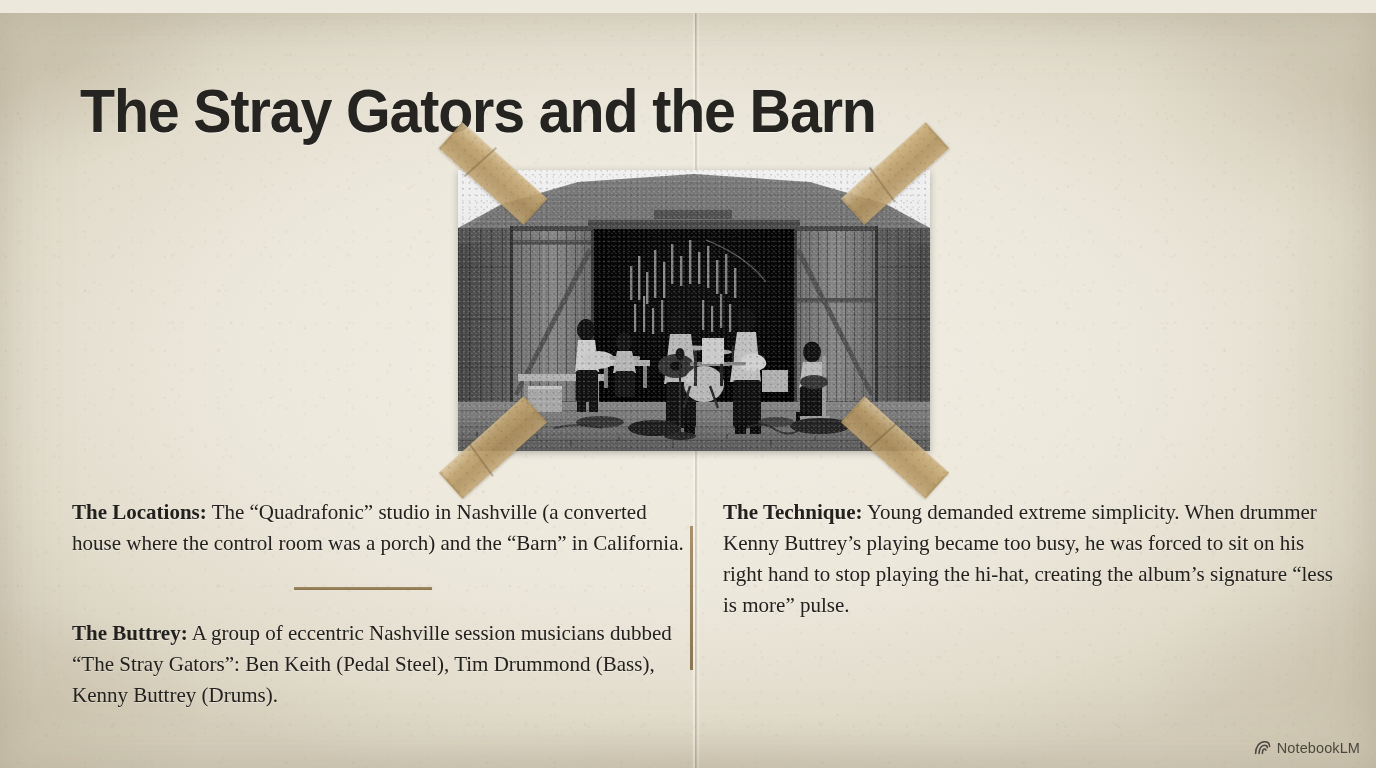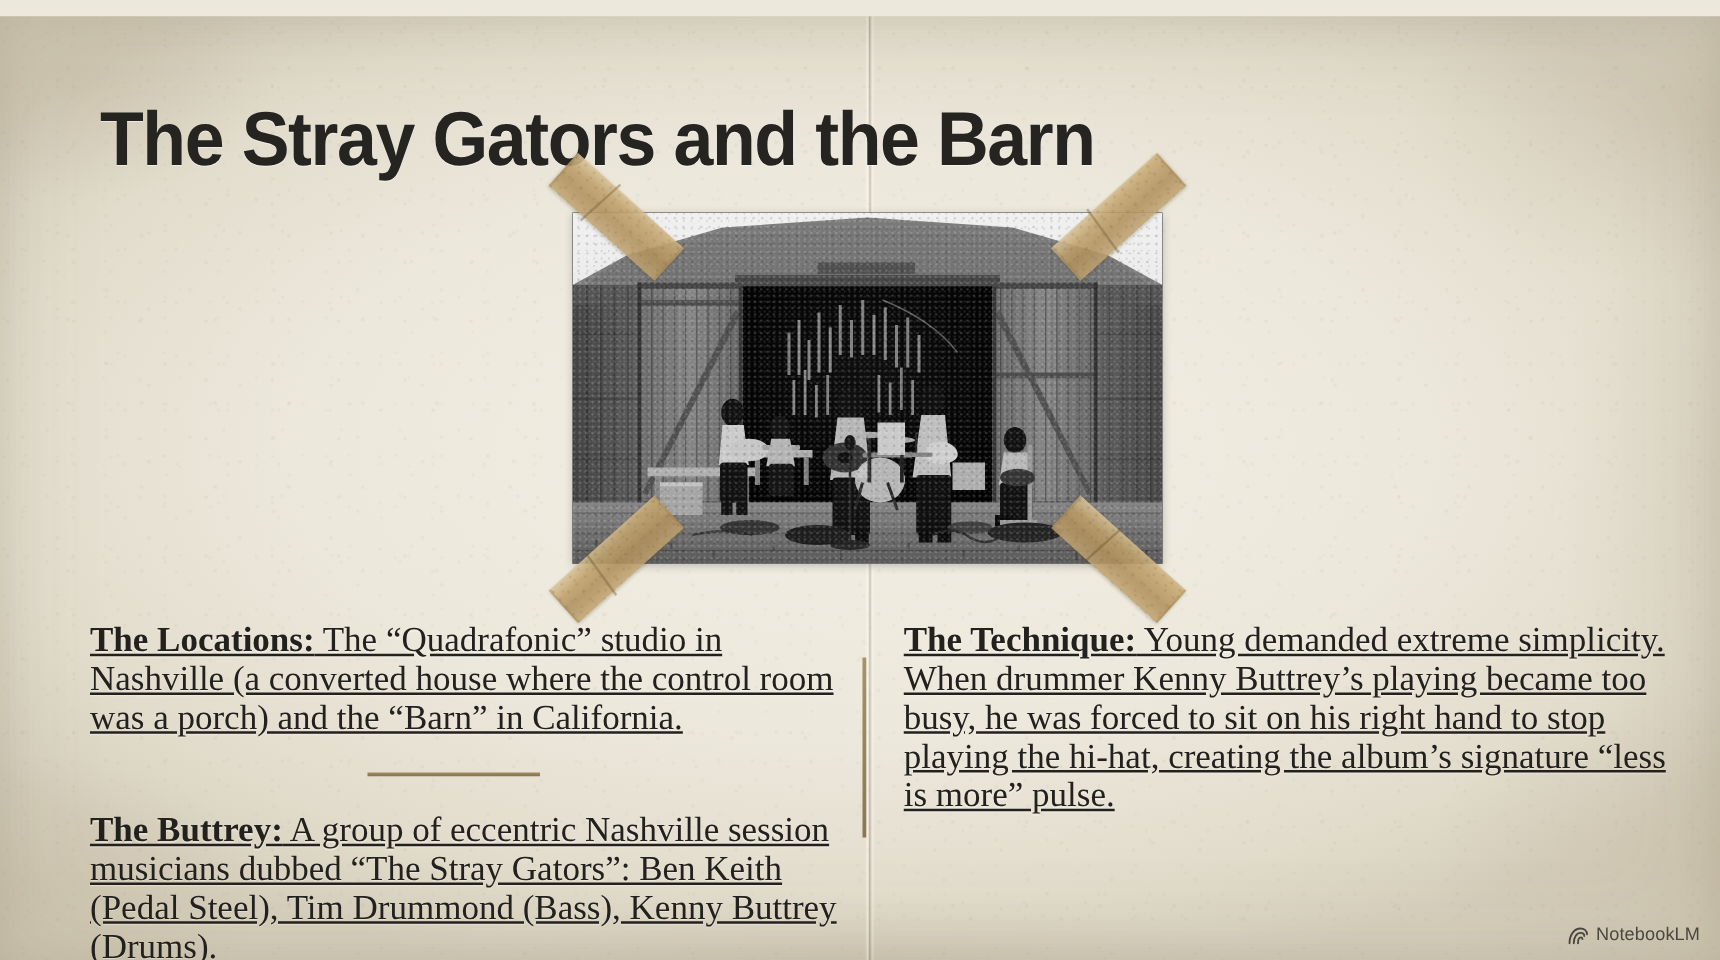--- a/index.html
+++ b/index.html
@@ -159,25 +159,24 @@
   #tape-bl { left:-22px;  bottom:-14px; transform:rotate(-42deg); }
   #tape-br { right:-22px; bottom:-14px; transform:rotate(42deg); }
 
   
   .col { position:absolute; top:484px; }
   #col-left  { left:72px;  width:620px; }
   #col-right { left:723px; width:618px; }
 
   .para {
     font-family:"Liberation Serif", serif;
-    font-size:28px;
+    font-size:21px;
     line-height:31px;
     color:#23211e;
     text-shadow:0 1px 0 rgba(255,255,255,.35);
-    text-decoration:underline;
   }
   .para .lead {
     font-weight:700;
   }
 
   
   #left-rule {
     width:138px; height:3px;
     background:linear-gradient(to bottom,#9a8258,#7d663e);
     margin:28px 0 28px 222px;
@@ -190,21 +189,21 @@
     position:absolute;
     left:690px; top:513px;
     width:3px; height:144px;
     background:linear-gradient(to bottom,#9a8258,#7a6339);
     opacity:.85;
   }
 
   
   #watermark {
     position:absolute; right:16px; bottom:12px;
-    display:flex; align-items:flex-end; gap:6px;
+    display:flex; align-items:flex-start; gap:6px;
     opacity:.82;
   }
   #watermark svg { display:block; }
   #wm-text {
     font-family:"Liberation Sans", sans-serif;
     font-size:14.5px;
     letter-spacing:.1px;
     color:#2e2c28;
   }
 </style>

